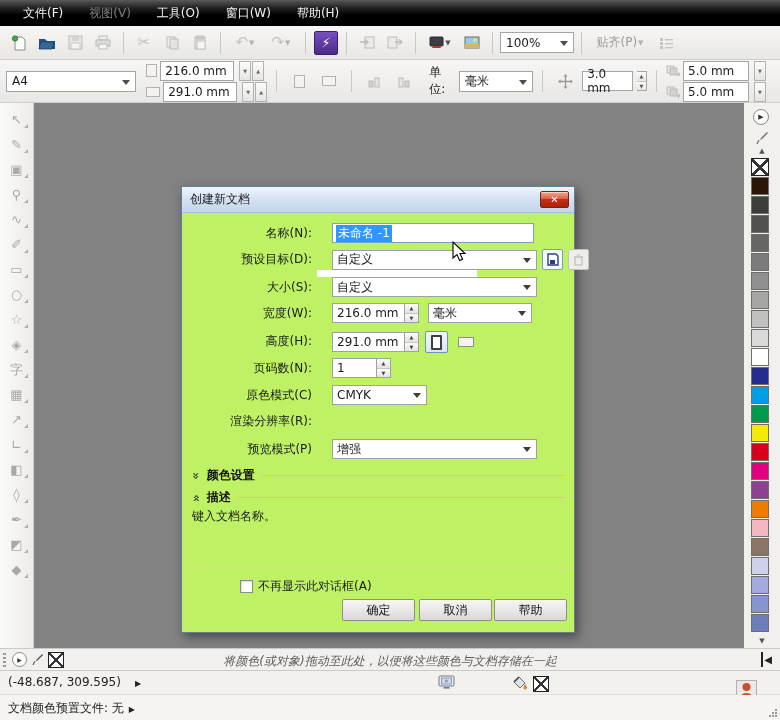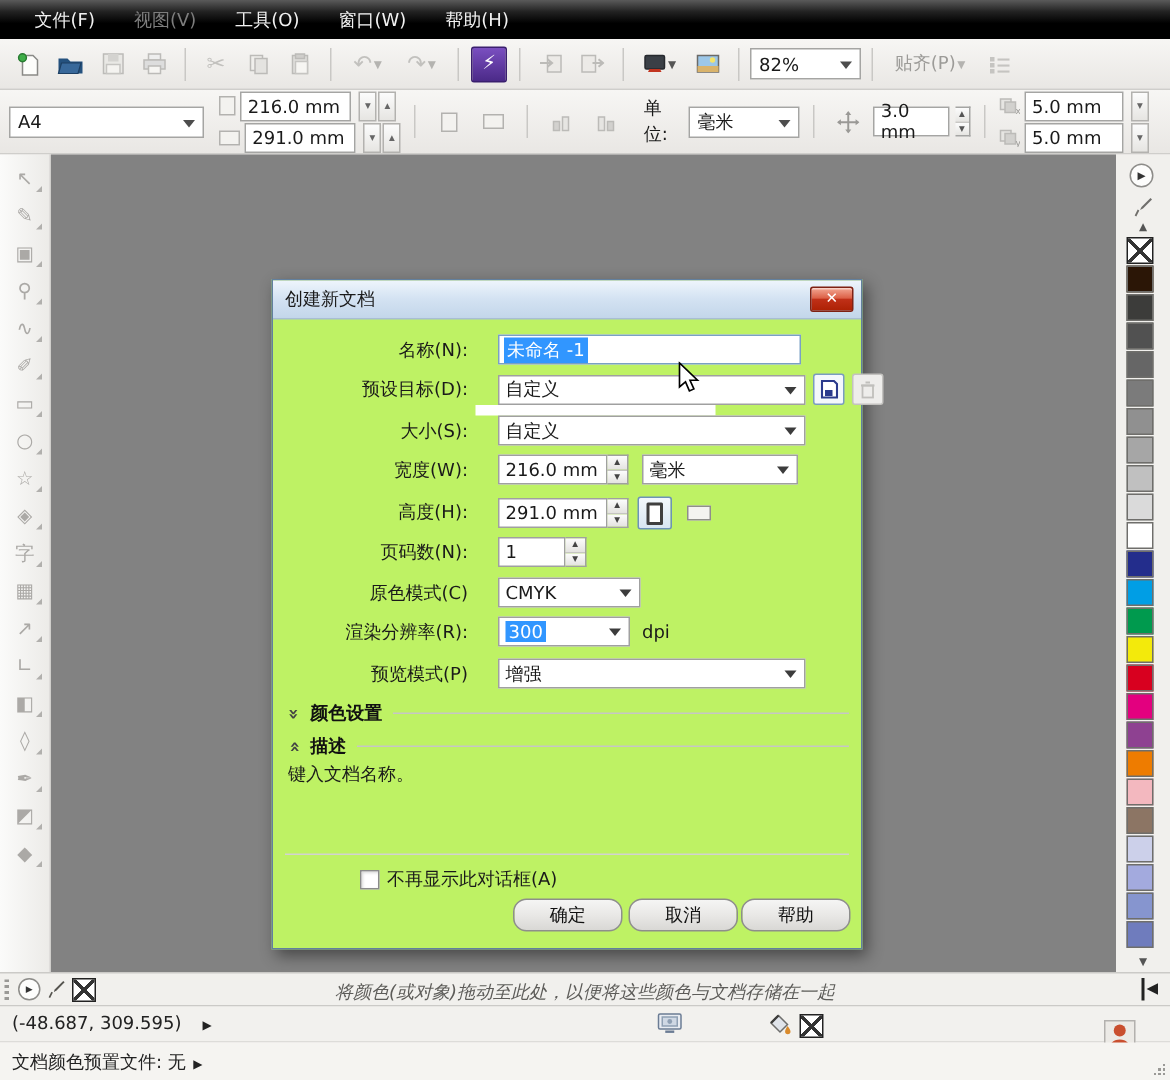--- a/index.html
+++ b/index.html
@@ -127,21 +127,21 @@
   .orient-land { width:16px; height:10px; border:1px solid #8f8e8b; background:#f4f3f0; }
   .sec-hdr { position:absolute; left:10px; right:8px; display:flex; align-items:center; gap:7px; font-weight:bold; color:#111; }
   .chev { font-size:12px; color:#444; display:inline-block; line-height:1; }
   .chev.down { transform:rotate(90deg); }
   .chev.up { transform:rotate(-90deg); }
   .sec-rule { flex:1; border-top:1px solid #c6c6c6; }
   .desc-text { position:absolute; left:10px; color:#1a1a1a; }
   .dlg-divider { position:absolute; left:8px; right:8px; border-top:1px solid #d2d2d2; }
   .chk-row { position:absolute; left:10px; display:flex; align-items:center; gap:5px;margin-left:48px; }
   .chk-box { width:13px; height:13px; background:#fff; border:1px solid #8b8b8b; box-shadow:inset 1px 1px 2px rgba(0,0,0,.15); }
-  .dlg-btn { position:absolute; width:73px; height:22px; border:1px solid #8e8e8c; border-radius:9px;
+  .dlg-btn { position:absolute; width:73px; height:22px; border:1px solid #8e8e8c; border-radius:2px;
     background:linear-gradient(#f5f5f4,#e9e8e6 50%,#d9d8d5); display:flex; align-items:center; justify-content:center; color:#111; }
   .tooltip-strip { position:absolute; left:135px; top:83px; width:160px; height:7px; background:#fff; }
 
   .cursor-arrow { position:absolute; left:452px; top:241px; z-index:40; }
 
   svg { display:block; }
 </style>
 </head>
 <body>
 
@@ -235,21 +235,21 @@
     </div>
     <div class="tbtn">
       <svg width="16" height="13" viewBox="0 0 16 13">
         <rect x="1" y="1" width="14" height="11" fill="#9cc7e8" stroke="#6b6a67"></rect>
         <rect x="1" y="8" width="14" height="4" fill="#d9b36b"></rect>
         <circle cx="11" cy="4" r="1.8" fill="#f4e36a"></circle>
       </svg>
     </div>
     <div class="tsep"></div>
     <div class="combo" style="width:74px">
-      <span>82%</span>
+      <span>100%</span>
     </div>
     <div class="tsep"></div>
     <div class="tbtn" style="width:62px;color:#9c9b98">
       <span>贴齐(P)</span>
       <span class="ddarrow">▼</span>
     </div>
     <div class="tbtn">
       <svg width="16" height="14" viewBox="0 0 16 14">
         <rect x="2" y="2" width="3" height="3" fill="#c5c4c1"></rect>
           <rect x="7" y="3" width="8" height="1.4" fill="#c5c4c1"></rect>
@@ -611,26 +611,20 @@
     </div>
 
     <div class="dlg-label" style="top:198px">原色模式(C)</div>
     <div class="dlg-ctl" style="top:198px">
       <div class="dcombo" style="width:95px">
           <span>CMYK</span>
         </div>
     </div>
 
     <div class="dlg-label" style="top:224px">渲染分辨率(R):</div>
-    <div class="dlg-ctl" style="top:224px; align-items:center; gap:8px">
-      <div class="dcombo" style="width:88px">
-          <span class="sel-text">300</span>
-        </div>
-      <span>dpi</span>
-    </div>
 
     <div class="dlg-label" style="top:252px">预览模式(P)</div>
     <div class="dlg-ctl" style="top:252px">
       <div class="dcombo" style="width:205px">
           <span>增强</span>
         </div>
     </div>
 
     <div class="sec-hdr" style="top:280px">
       <span class="chev down">»</span>

